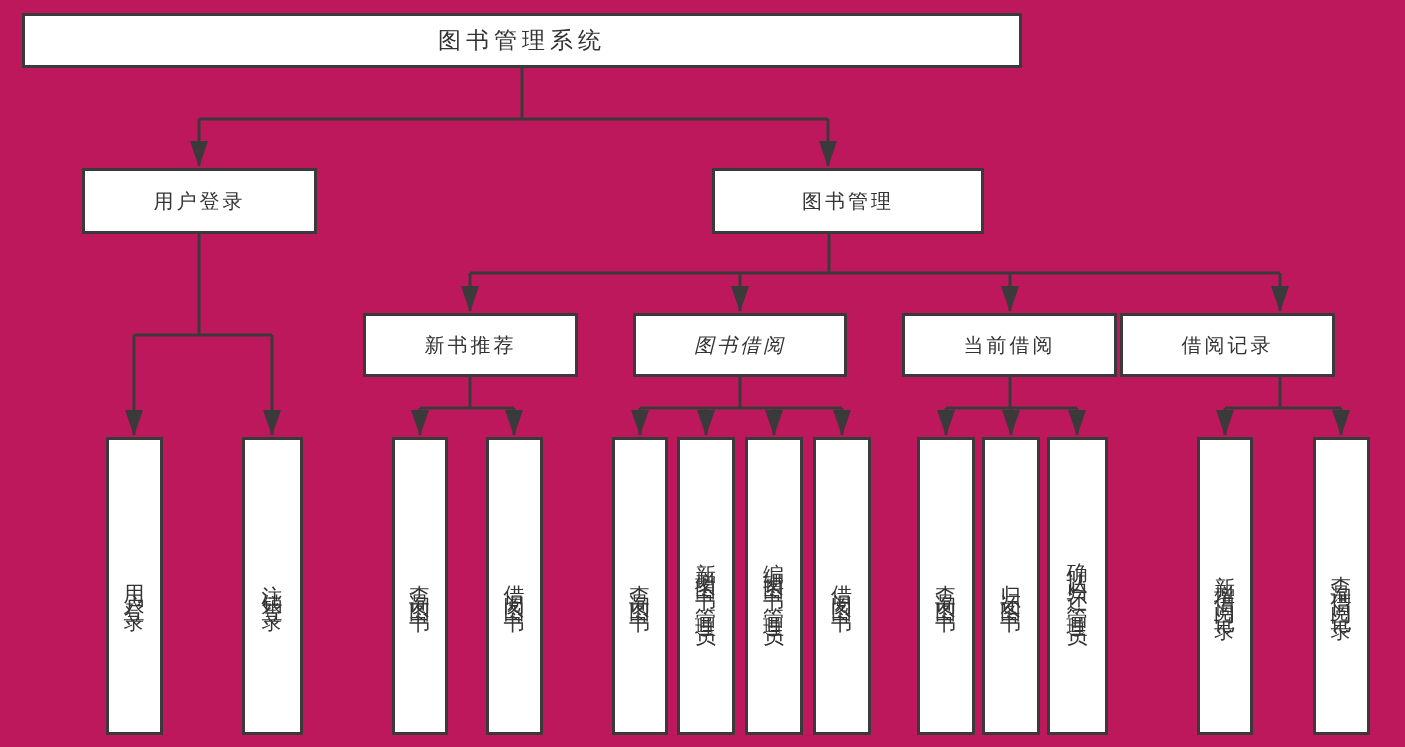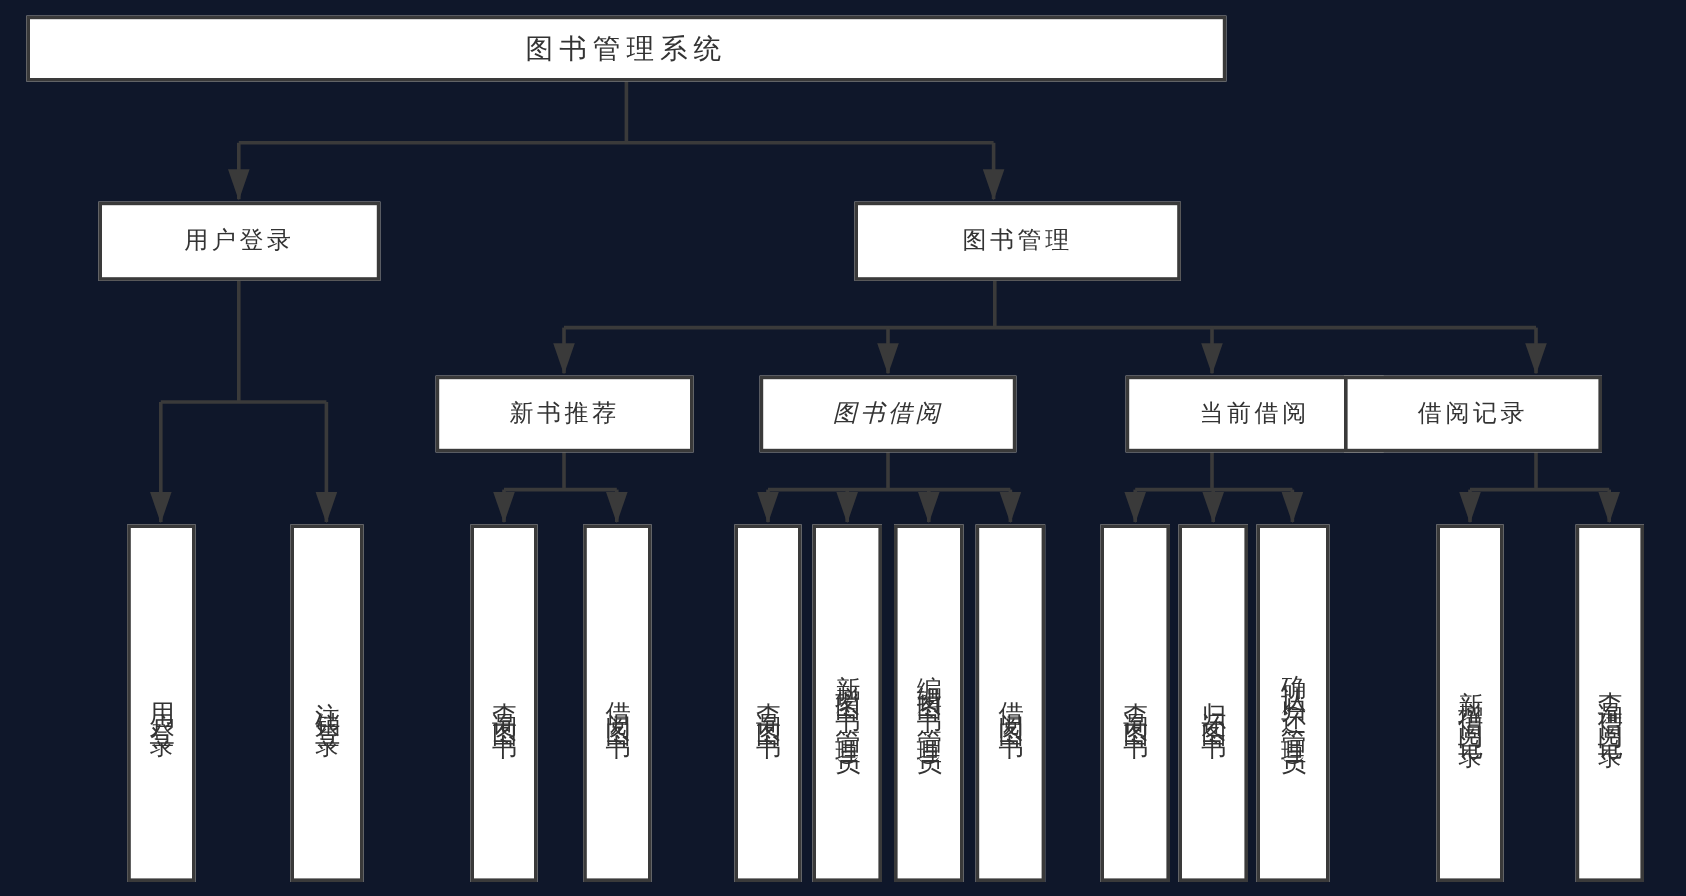--- a/index.html
+++ b/index.html
@@ -1,20 +1,20 @@
 <!DOCTYPE html>
 <html><head>
 <meta charset="utf-8">
 <style>
   html, body { margin: 0; padding: 0; background: #ffffff; }
   #stage {
     position: relative;
     width: 1405px;
     height: 747px;
-    background: #0f172a;
+    background: #be185d;
     font-family: "Liberation Sans", "DejaVu Sans", sans-serif;
     overflow: hidden;
   }
   #wires {
     position: absolute;
     left: 0; top: 0;
     width: 1405px; height: 747px;
   }
   .node {
     position: absolute;
@@ -118,21 +118,21 @@
     <polygon class="head" points="1332,410 1350,410 1341,436"></polygon>
   </svg>
 
   <div class="node root-label" style="left:22px; top:13px; width:1000px; height:55px;">图书管理系统</div>
 
   <div class="node h-label" style="left:82px; top:168px; width:235px; height:66px;">用户登录</div>
   <div class="node h-label" style="left:712px; top:168px; width:272px; height:66px;">图书管理</div>
 
   <div class="node h-label" style="left:363px; top:313px; width:215px; height:64px;">新书推荐</div>
   <div class="node h-label" style="left:633px; top:313px; width:214px; height:64px;font-style:italic;">图书借阅</div>
-  <div class="node h-label" style="left:902px; top:313px; width:215px; height:64px;margin-left:36px;">当前借阅</div>
+  <div class="node h-label" style="left:902px; top:313px; width:215px; height:64px;">当前借阅</div>
   <div class="node h-label" style="left:1120px; top:313px; width:215px; height:64px;">借阅记录</div>
 
   <div class="node leaf" style="left:106px; top:437px; width:57px; height:298px;">
     <span>用户登录</span>
   </div>
   <div class="node leaf" style="left:242px; top:437px; width:61px; height:298px;">
     <span>注销登录</span>
   </div>
 
   <div class="node leaf" style="left:392px; top:437px; width:56px; height:298px;">

